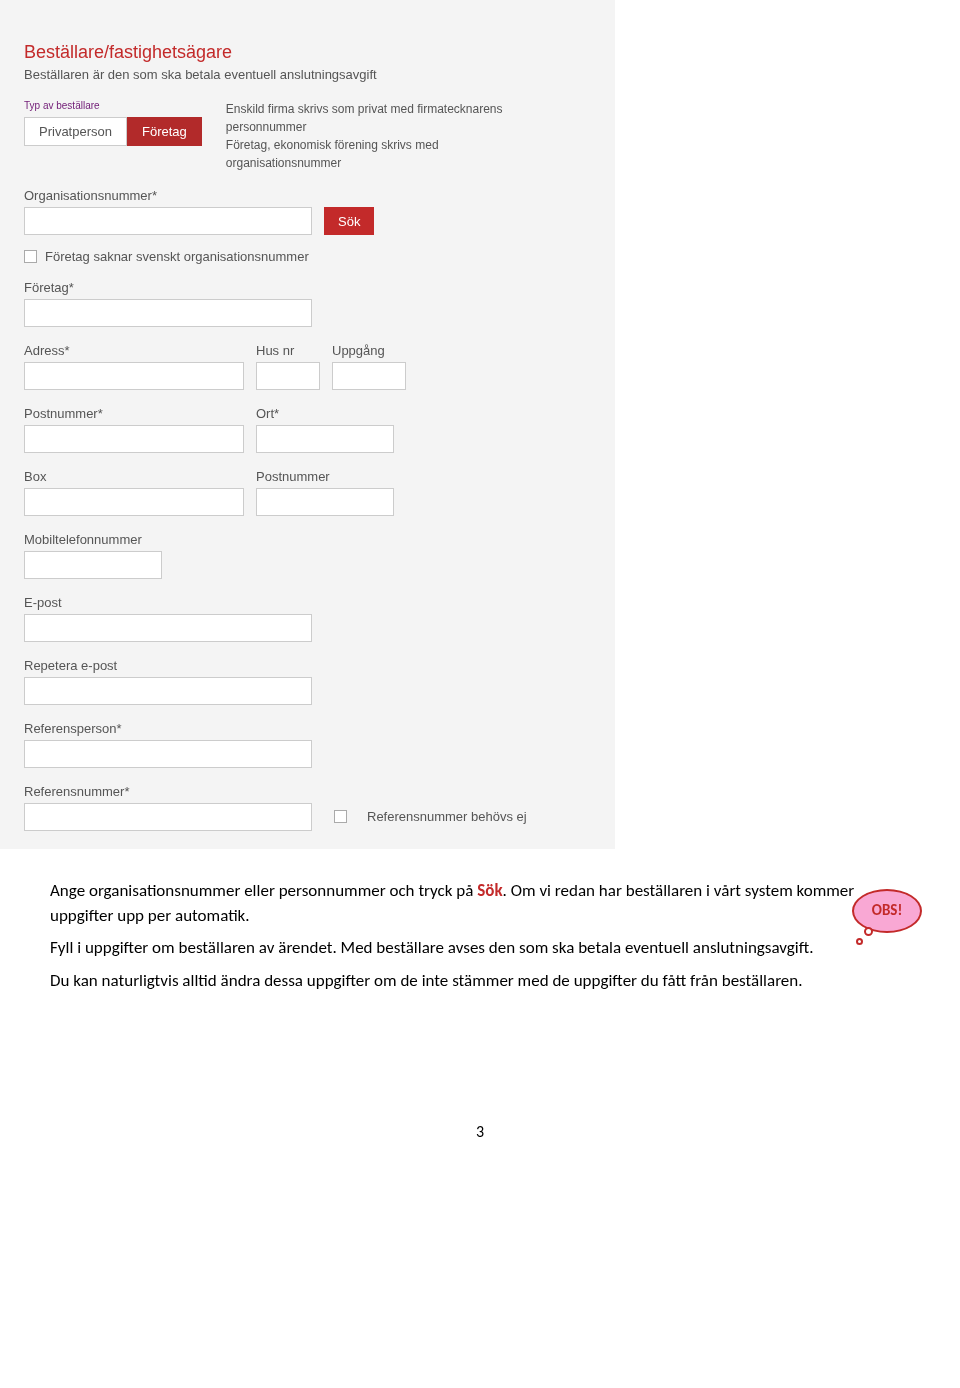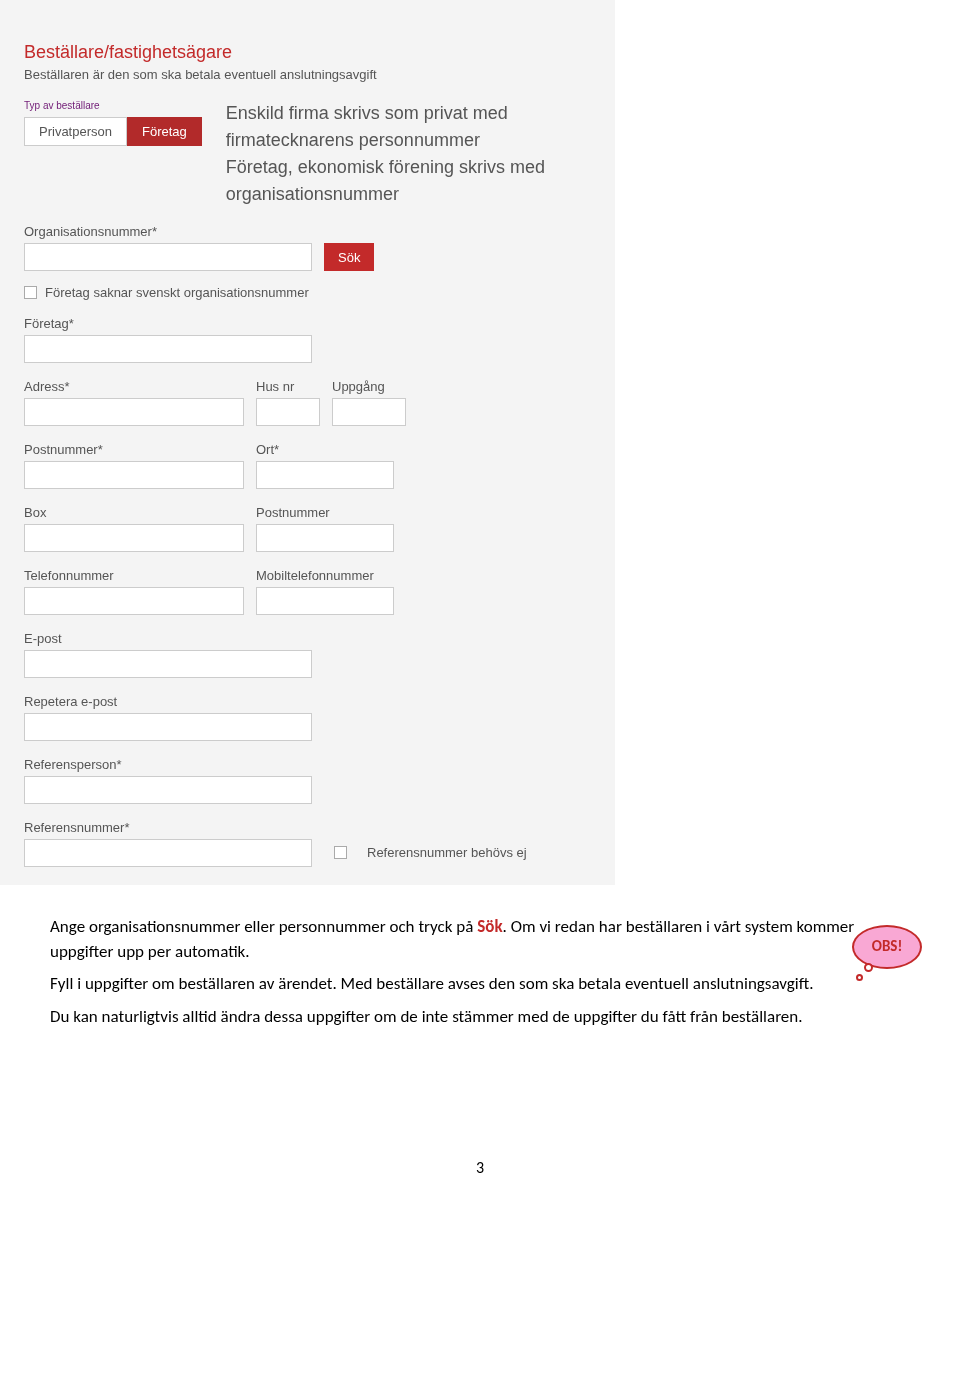--- a/index.html
+++ b/index.html
@@ -39,21 +39,21 @@
     color: #555;
     cursor: pointer;
   }
   .tab.active {
     background: #b22a2a;
     border-color: #b22a2a;
     color: #fff;
   }
   .tab-info {
     color: #555;
-    font-size: 18px;
+    font-size: 12px;
     line-height: 1.5;
     max-width: 320px;
   }
   .field-label {
     color: #555;
     font-size: 13px;
     display: block;
     margin-top: 16px;
     margin-bottom: 4px;
   }
@@ -213,24 +213,20 @@
     </div>
     <div class="col">
       <span class="field-label">Postnummer</span>
       <input class="text-input w-med" style="">
     </div>
   </div>
 
   
   <div class="row">
     <div class="col">
-      <span class="field-label">Telefonnummer</span>
-      <input class="text-input" style="width: 220px;">
-    </div>
-    <div class="col">
       <span class="field-label">Mobiltelefonnummer</span>
       <input class="text-input w-med" style="">
     </div>
   </div>
 
   
   <span class="field-label">E-post</span>
   <input class="text-input w-full" style="">
 
   

